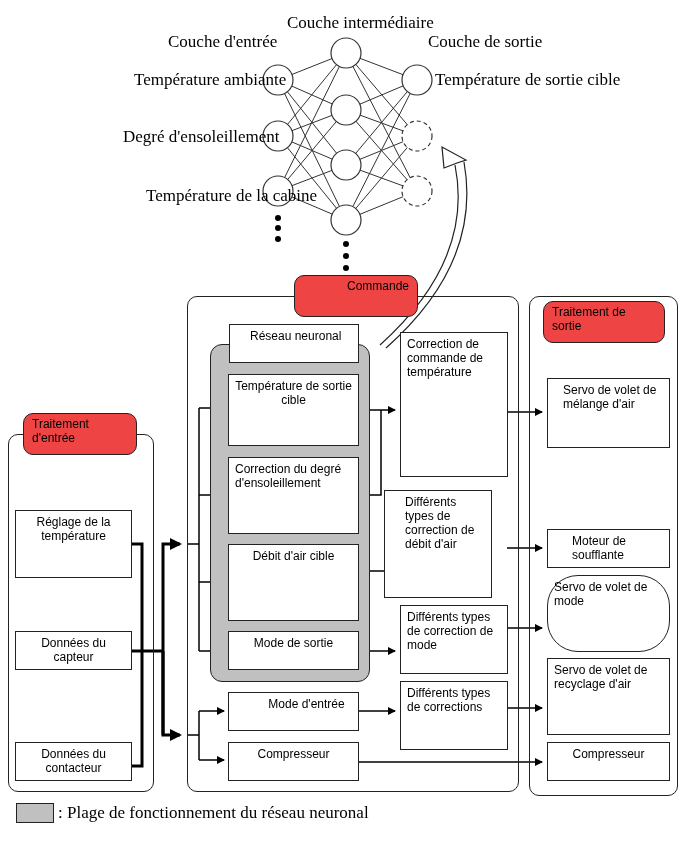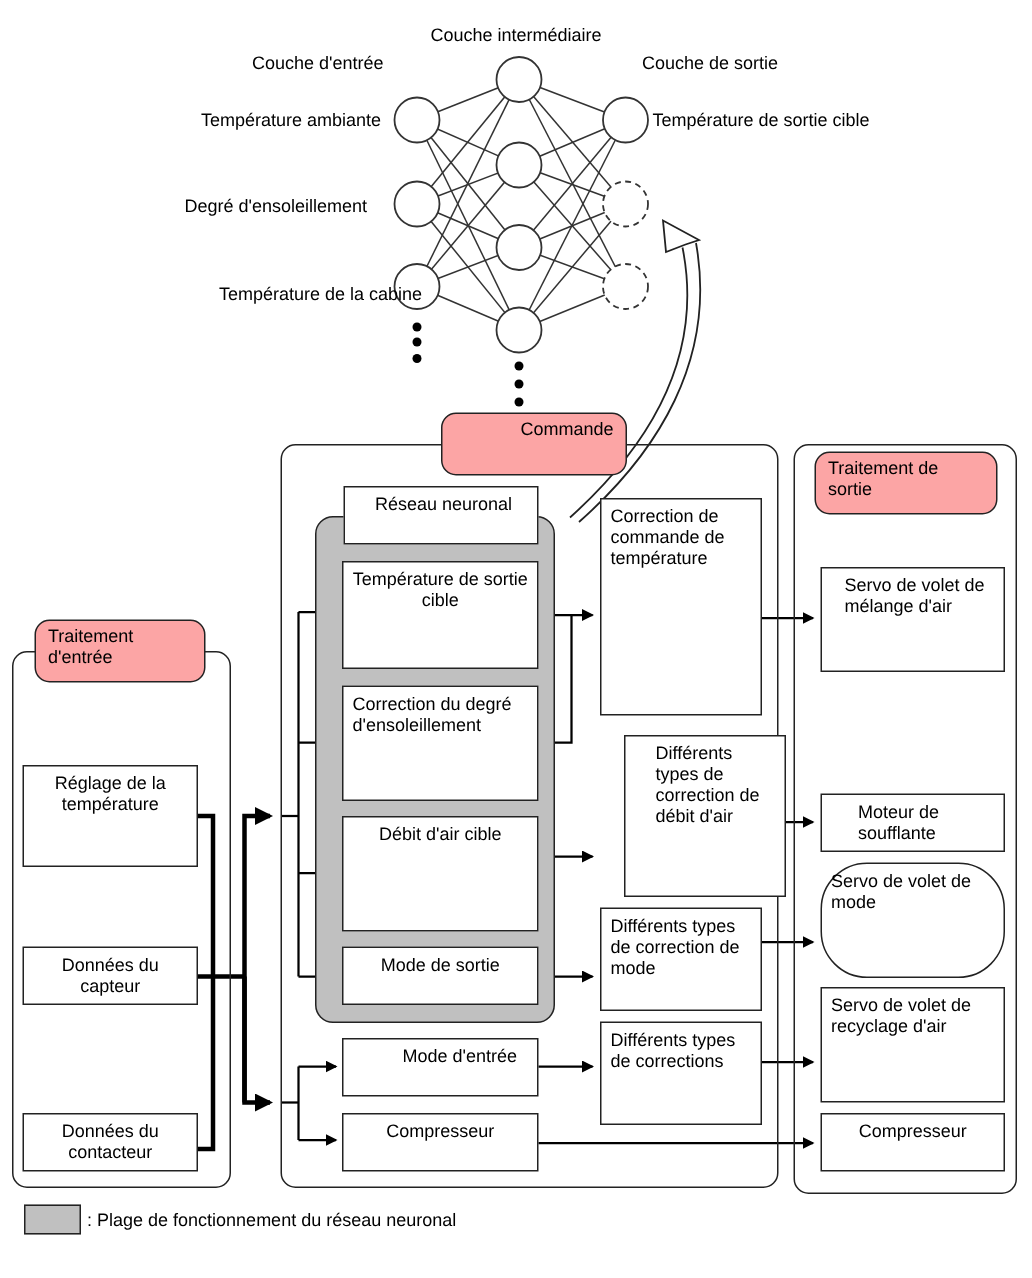--- a/index.html
+++ b/index.html
@@ -1,23 +1,23 @@
 <!DOCTYPE html>
 <html><head>
 <meta charset="utf-8">
 <style>
   html, body { margin:0; padding:0; background:#ffffff; }
   body { width:688px; height:852px; position:relative; overflow:hidden;
          font-family:"Liberation Sans", sans-serif; font-size:12px; color:#000; }
   svg.bg { position:absolute; left:0; top:0; }
-  .lbl { position:absolute; font-size:12px; line-height:14px; white-space:nowrap; }
+  .lbl { position:absolute; font-size:17px; line-height:14px; white-space:nowrap;font-family:Liberation Serif, serif; }
   .box { position:absolute; background:#fff; border:1.5px solid #222; box-sizing:border-box;
          font-size:12px; line-height:14px; padding:4px 6px; }
   .ctr { text-align:center; }
-  .tag { position:absolute; background:#fca5a5; border:1.5px solid #222; border-radius:10px;
+  .tag { position:absolute; background:#ef4444; border:1.5px solid #222; border-radius:10px;
          box-sizing:border-box; font-size:12px; line-height:14px; padding:3px 8px; }
   .panel { position:absolute; border:1.5px solid #222; border-radius:10px; box-sizing:border-box; }
   .nn-range { position:absolute; background:#c0c0c0; border:1.5px solid #222; border-radius:12px; box-sizing:border-box; }
   .legend-swatch { position:absolute; left:16px; top:803px; width:38px; height:20px;
                    background:#c0c0c0; border:1.5px solid #222; box-sizing:border-box; }
 </style>
 </head>
 <body>
 
 <svg class="bg" width="688" height="852">
@@ -142,21 +142,21 @@
 <div class="box ctr" style="left:15px;top:742px;width:117px;height:39px;">Données du contacteur</div>
 
 <div class="box ctr" style="left:228px;top:374px;width:131px;height:72px;">Température de sortie cible</div>
 <div class="box" style="left:228px;top:457px;width:131px;height:77px;">Correction du degré d'ensoleillement</div>
 <div class="box ctr" style="left:228px;top:544px;width:131px;height:77px;">Débit d'air cible</div>
 <div class="box ctr" style="left:228px;top:631px;width:131px;height:39px;">Mode de sortie</div>
 <div class="box ctr" style="left:228px;top:692px;width:131px;height:39px;padding-left:32px;">Mode d'entrée</div>
 <div class="box ctr" style="left:228px;top:742px;width:131px;height:39px;">Compresseur</div>
 
 <div class="box" style="left:400px;top:332px;width:108px;height:145px;">Correction de commande de température</div>
-<div class="box" style="left:416px;top:490px;width:108px;height:108px;padding-left:20px;">Différents types de correction de débit d'air</div>
+<div class="box" style="left:384px;top:490px;width:108px;height:108px;padding-left:20px;">Différents types de correction de débit d'air</div>
 <div class="box" style="left:400px;top:605px;width:108px;height:69px;">Différents types de correction de mode</div>
 <div class="box" style="left:400px;top:681px;width:108px;height:69px;">Différents types de corrections</div>
 
 <div class="box" style="left:547px;top:378px;width:123px;height:70px;padding-left:15px;">Servo de volet de mélange d'air</div>
 <div class="box" style="left:547px;top:529px;width:123px;height:39px;padding-left:24px;">Moteur de soufflante</div>
 <div class="box" style="left:547px;top:575px;width:123px;height:77px;border-radius:31px;">Servo de volet de mode</div>
 <div class="box" style="left:547px;top:658px;width:123px;height:77px;">Servo de volet de recyclage d'air</div>
 <div class="box ctr" style="left:547px;top:742px;width:123px;height:39px;">Compresseur</div>
 
 <div class="legend-swatch"></div>

